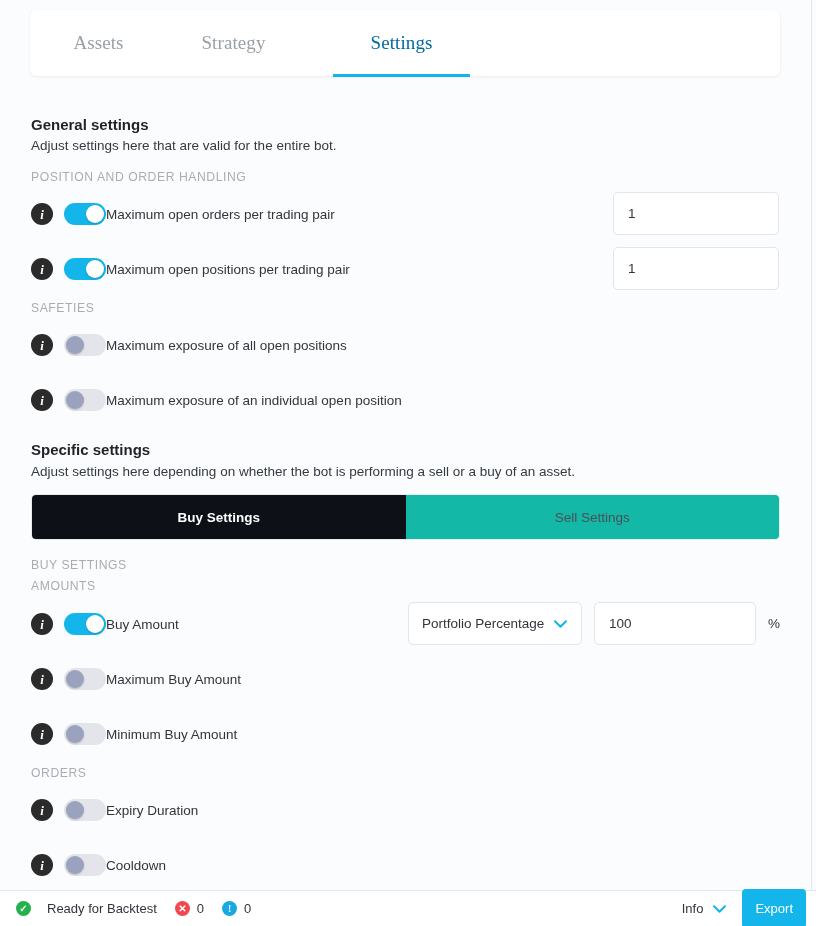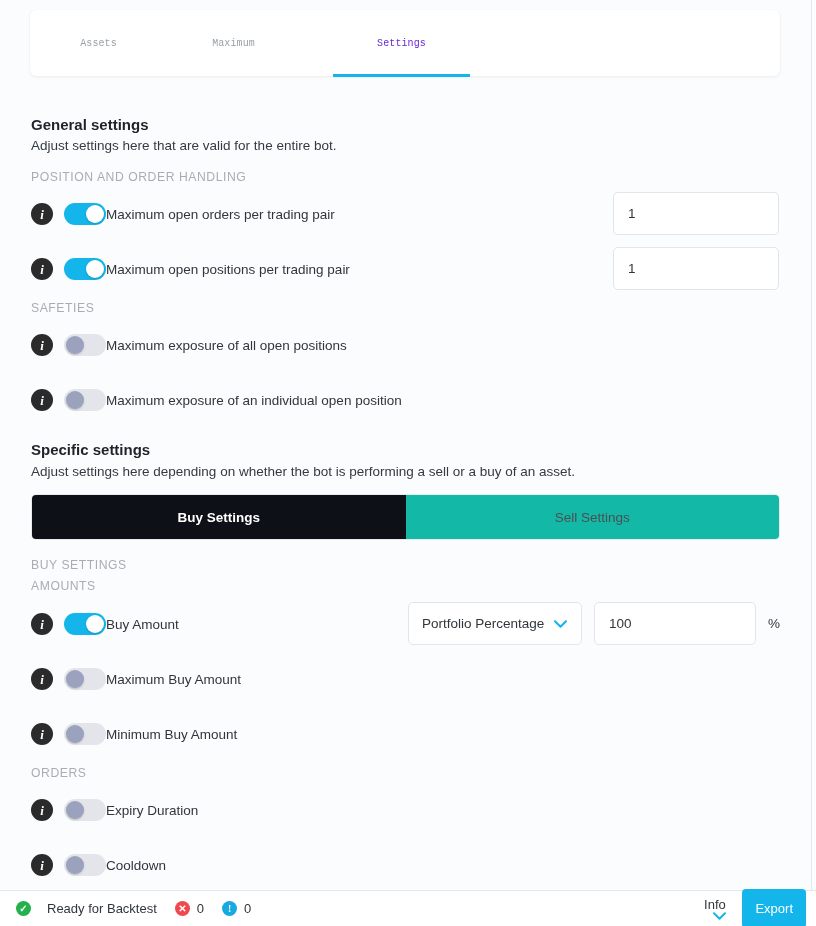--- a/index.html
+++ b/index.html
@@ -36,33 +36,33 @@
     background: #ffffff;
     border-radius: 6px;
     box-shadow: 0 1px 3px rgba(20,30,50,0.07), 0 0 1px rgba(20,30,50,0.06);
     display: flex;
     align-items: stretch;
   }
   .tab {
     display: flex;
     align-items: center;
     justify-content: center;
-    font-size: 10px;
+    font-size: 19px;
     color: #9aa0a6;
     letter-spacing: .1px;
     cursor: pointer;
     position: relative;
     background: transparent;
     border: 0;
-    font-family: Liberation Mono, monospace;
+    font-family: Liberation Serif, serif;
     padding: 0;
   }
   .tab-assets { width: 137px; }
   .tab-strategy { width: 133px; margin-left: 0px; }
-  .tab-settings { width: 137px; margin-left: 33px; color: #6d28d9; }
+  .tab-settings { width: 137px; margin-left: 33px; color: #0369a1; }
   .tab-settings::after {
     content: "";
     position: absolute;
     left: 0; right: 0; bottom: -1px;
     height: 3px;
     background: #13b5ea;
   }
 
   
   .section-title {
@@ -245,21 +245,20 @@
     margin-left: 7px;
     font-size: 13px;
     color: #31363c;
   }
   .spaced { margin-left: 18px; }
   .info-drop {
     display: flex; align-items: center;
     font-size: 13px; color: #31363c;
     cursor: pointer;
     margin-right: 16px;
-    flex-direction: column;
   }
   .export-btn {
     background: #13b5ea;
     color: #ffffff;
     border: 0;
     border-radius: 4px;
     font-family: inherit;
     font-size: 13px;
     padding: 12px 13px;
     cursor: pointer;
@@ -269,21 +268,21 @@
 <body>
 
 <div id="root">
 
   <div class="edge-divider"></div>
 
   <div class="content-area">
 
     <div class="tabbar-card">
       <button class="tab tab-assets">Assets</button>
-      <button class="tab tab-strategy">Maximum</button>
+      <button class="tab tab-strategy">Strategy</button>
       <button class="tab tab-settings">Settings</button>
     </div>
 
     <div class="section-title" style="top:116px">General settings</div>
     <div class="section-sub" style="top:138px">Adjust settings here that are valid for the entire bot.</div>
 
     <div class="group-label" style="top:170px">POSITION AND ORDER HANDLING</div>
 
     <div class="row" style="top:196px">
       <span class="info-icon">i</span>

